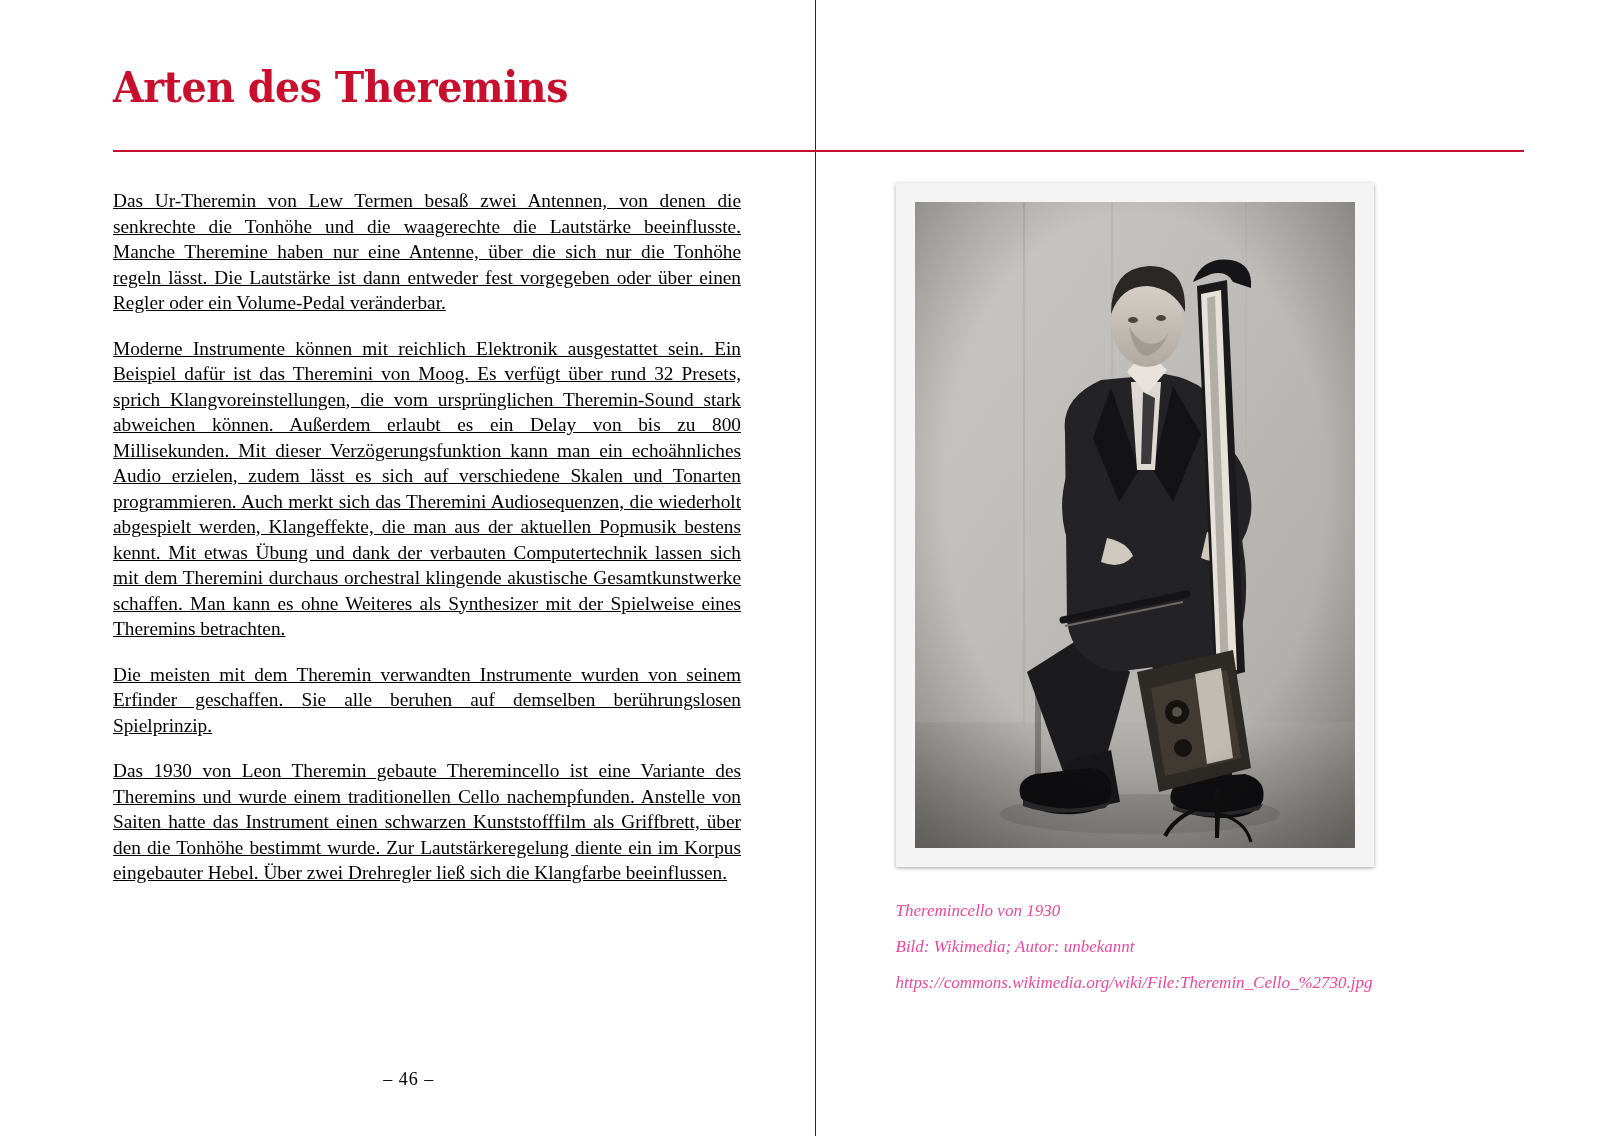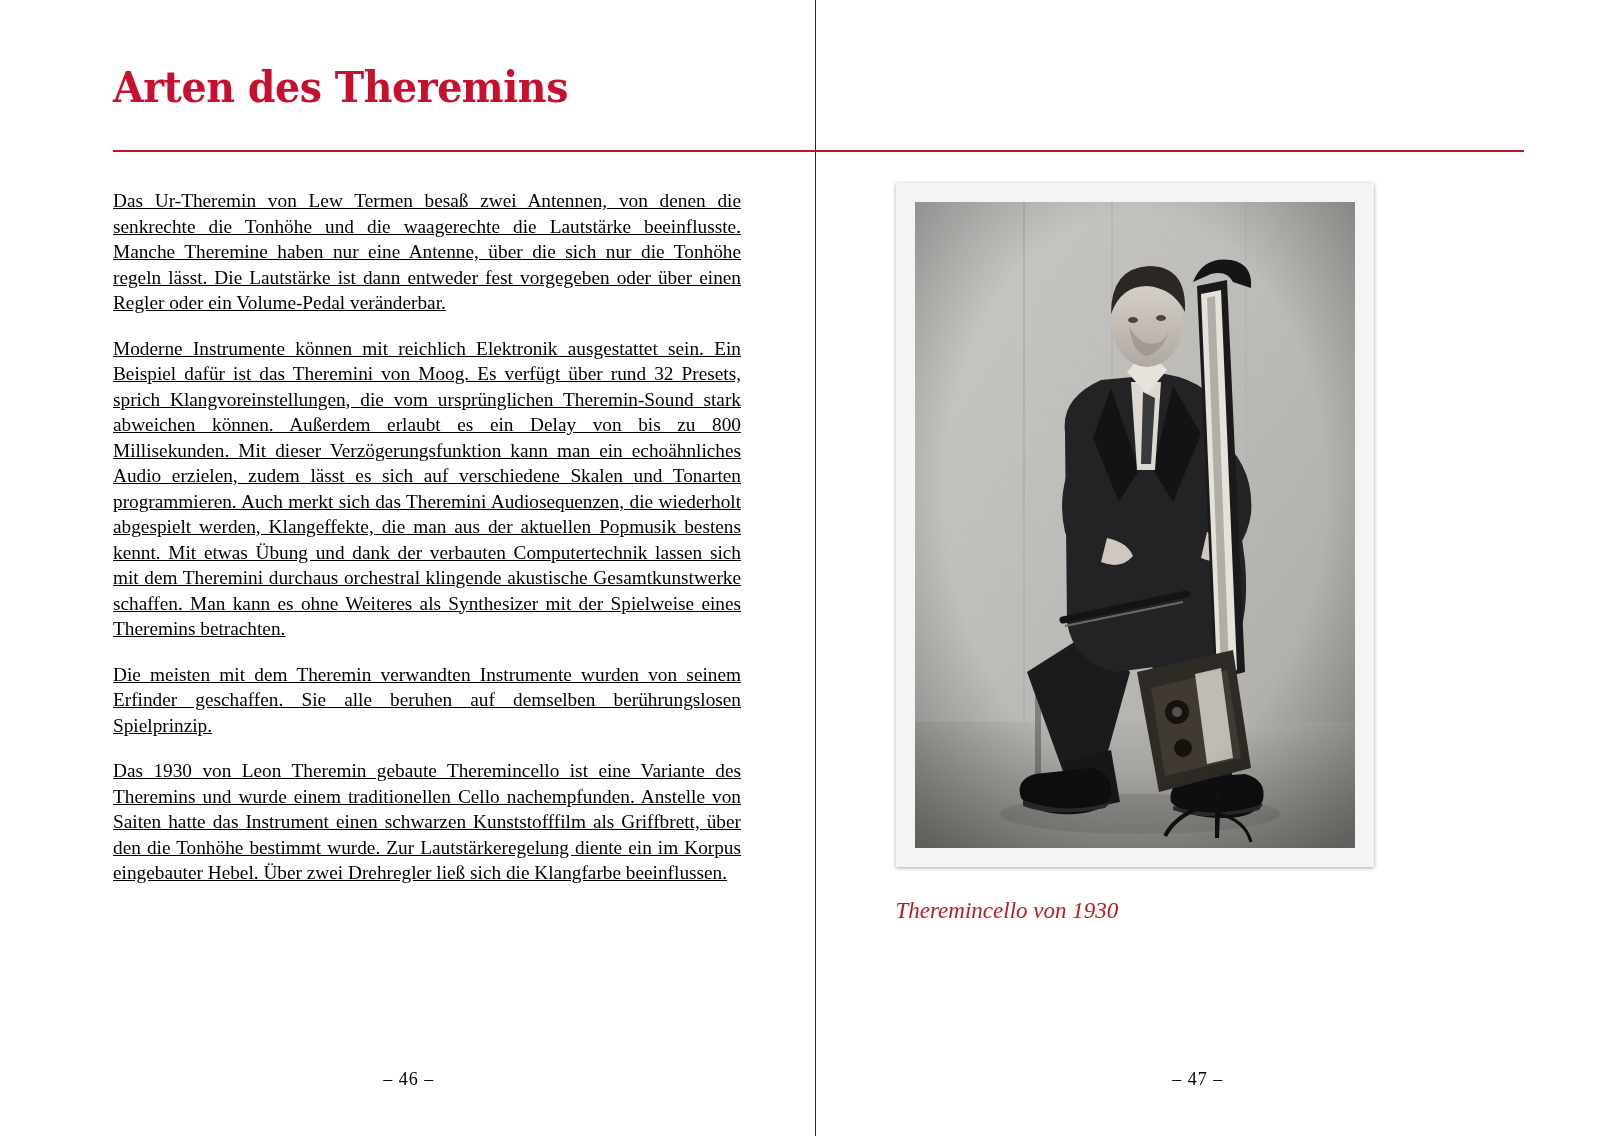--- a/index.html
+++ b/index.html
@@ -122,23 +122,23 @@
     width: 100%;
     height: 100%;
   }
 
   .caption {
     position: absolute;
     left: 80px;
     top: 893px;
     width: 640px;
     font-style: italic;
-    font-size: 23px;
+    font-size: 17px;
     line-height: 36px;
-    color: #b91c1c;
+    color: #ec4899;
   }
   .caption div { white-space: nowrap; }
 
   
   .folio {
     position: absolute;
     bottom: 46px;
     width: 100%;
     text-align: center;
     font-size: 18px;
@@ -273,18 +273,19 @@
 
           <rect x="0" y="0" width="440" height="646" fill="url(#vig)"></rect>
 
           <rect x="0" y="0" width="440" height="646" fill="none"></rect>
         </svg>
       </div>
     </div>
 
     <div class="caption">
       <div>Theremincello von 1930</div>
+      <div>Bild: Wikimedia; Autor: unbekannt</div>
+      <div>https://commons.wikimedia.org/wiki/File:Theremin_Cello_%2730.jpg</div>
     </div>
 
-    <div class="folio folio-right">– 47 –</div>
   </div>
 
 </div>
 
 </body></html>

